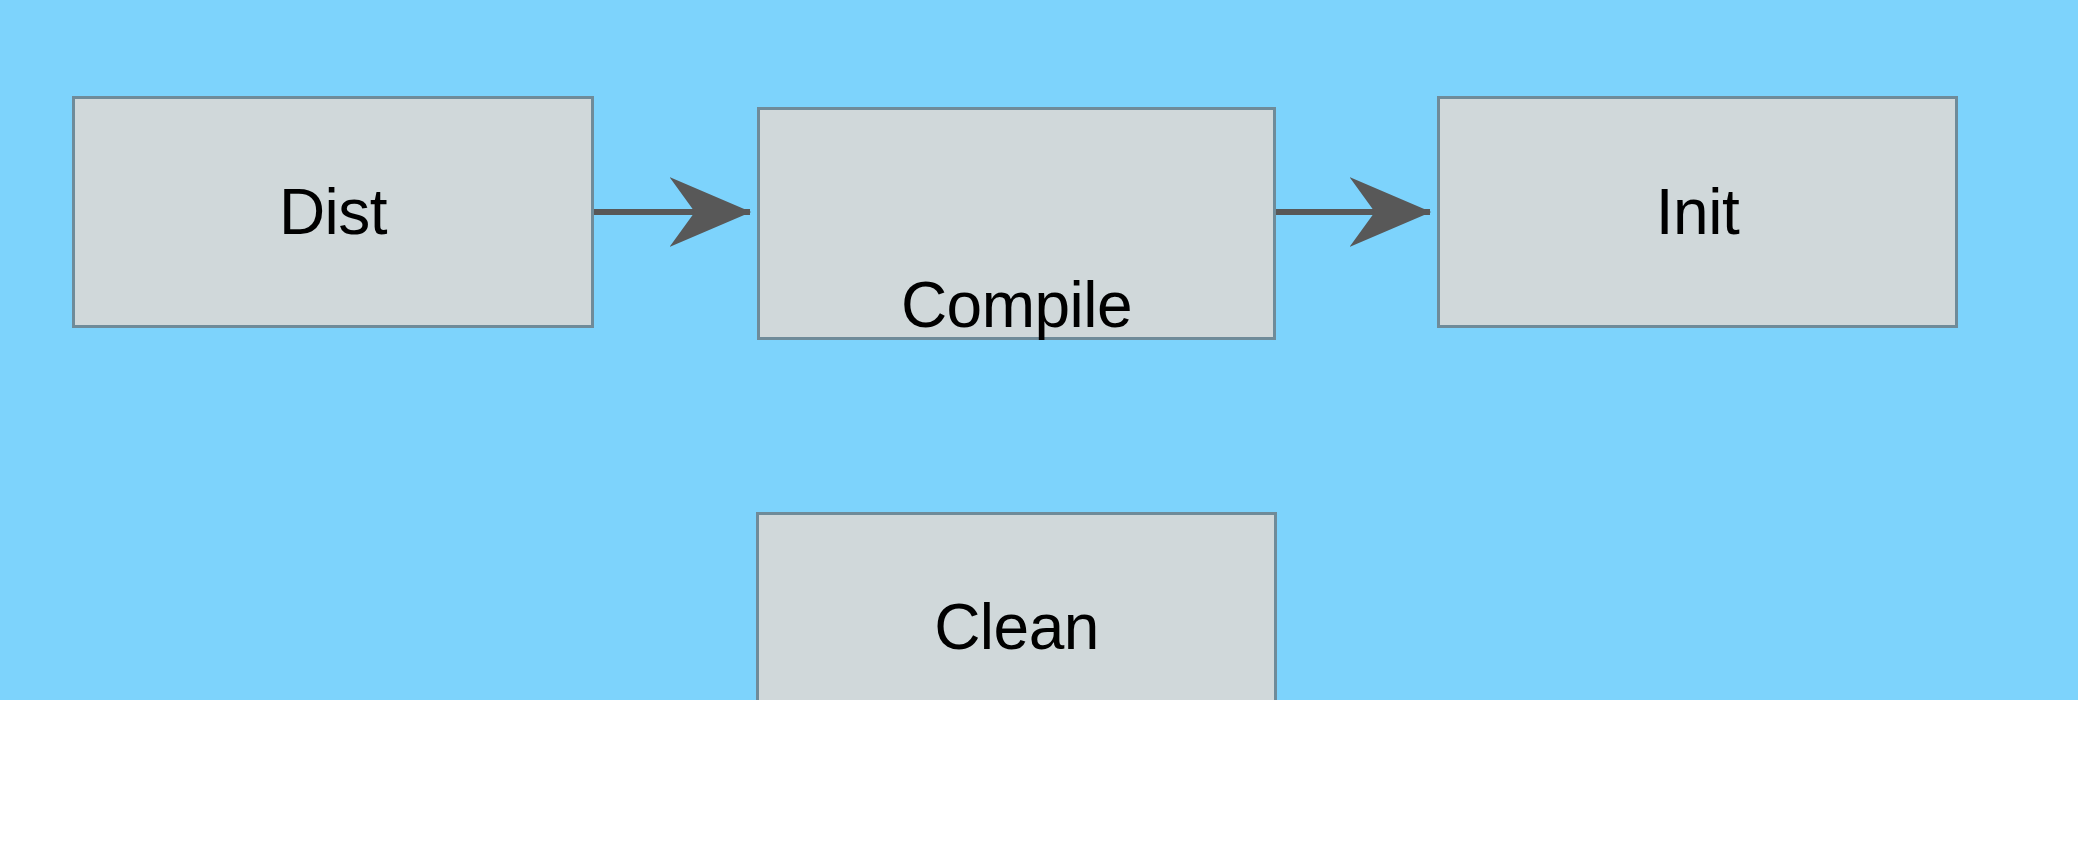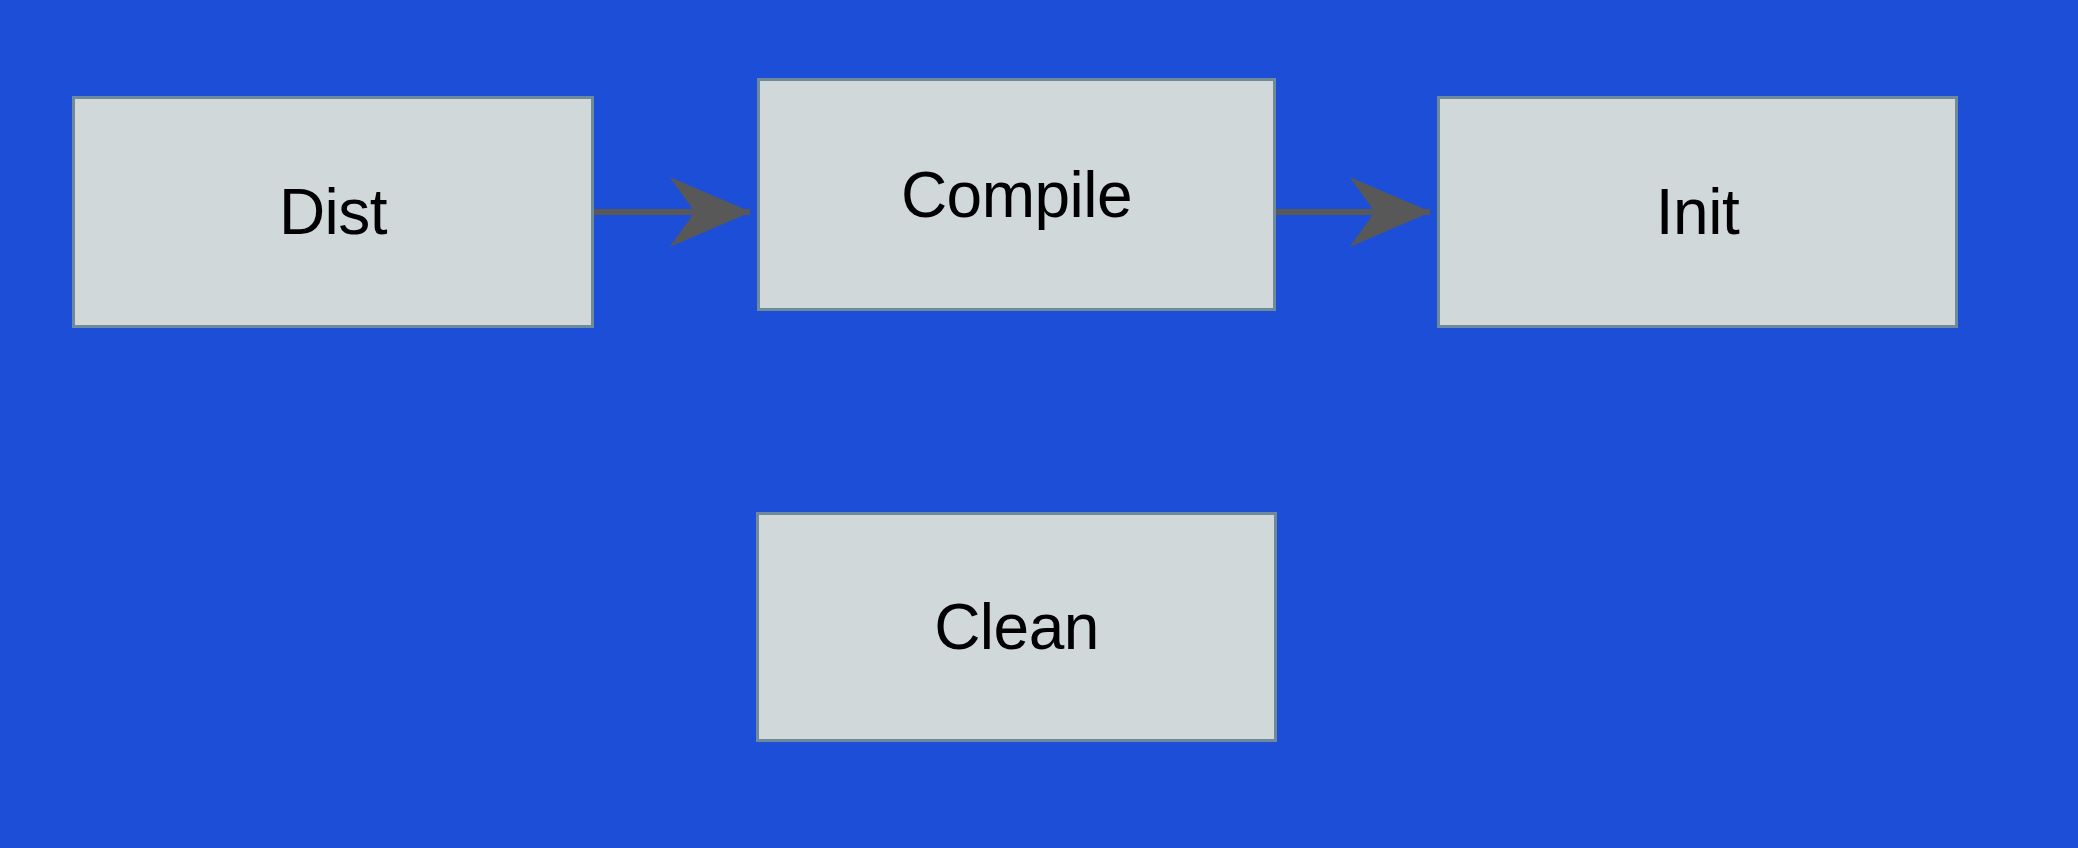--- a/index.html
+++ b/index.html
@@ -7,22 +7,22 @@
     margin: 0;
     padding: 0;
     background: #ffffff;
   }
   body {
     font-family: "Liberation Sans", sans-serif;
   }
   #canvas {
     position: relative;
     width: 2078px;
-    height: 848px;
-    background: #1d4ed8;
+    height: 700px;
+    background: #7dd3fc;
     overflow: hidden;
   }
   .node {
     position: absolute;
     box-sizing: border-box;
     background: #d0d8da;
     border: 3px solid #6f8b99;
     display: flex;
     align-items: center;
     justify-content: center;
@@ -40,21 +40,21 @@
     position: absolute;
     left: 0;
     top: 0;
     width: 2078px;
     height: 848px;
     pointer-events: none;
   }
 
   
   #node-dist    { left: 72px;   top: 96px;  width: 522px; height: 232px; }
-  #node-compile { left: 757px;  top: 78px;  width: 519px; height: 233px; }
+  #node-compile { left: 757px;  top: 107px;  width: 519px; height: 233px; align-items: flex-end; }
   #node-init    { left: 1437px; top: 96px;  width: 521px; height: 232px; }
   #node-clean   { left: 756px;  top: 512px; width: 521px; height: 230px; }
 </style>
 </head>
 <body>
 
 <div id="canvas">
 
   <svg class="edge-layer" viewBox="0 0 2078 848" xmlns="http://www.w3.org/2000/svg">
     <defs>

